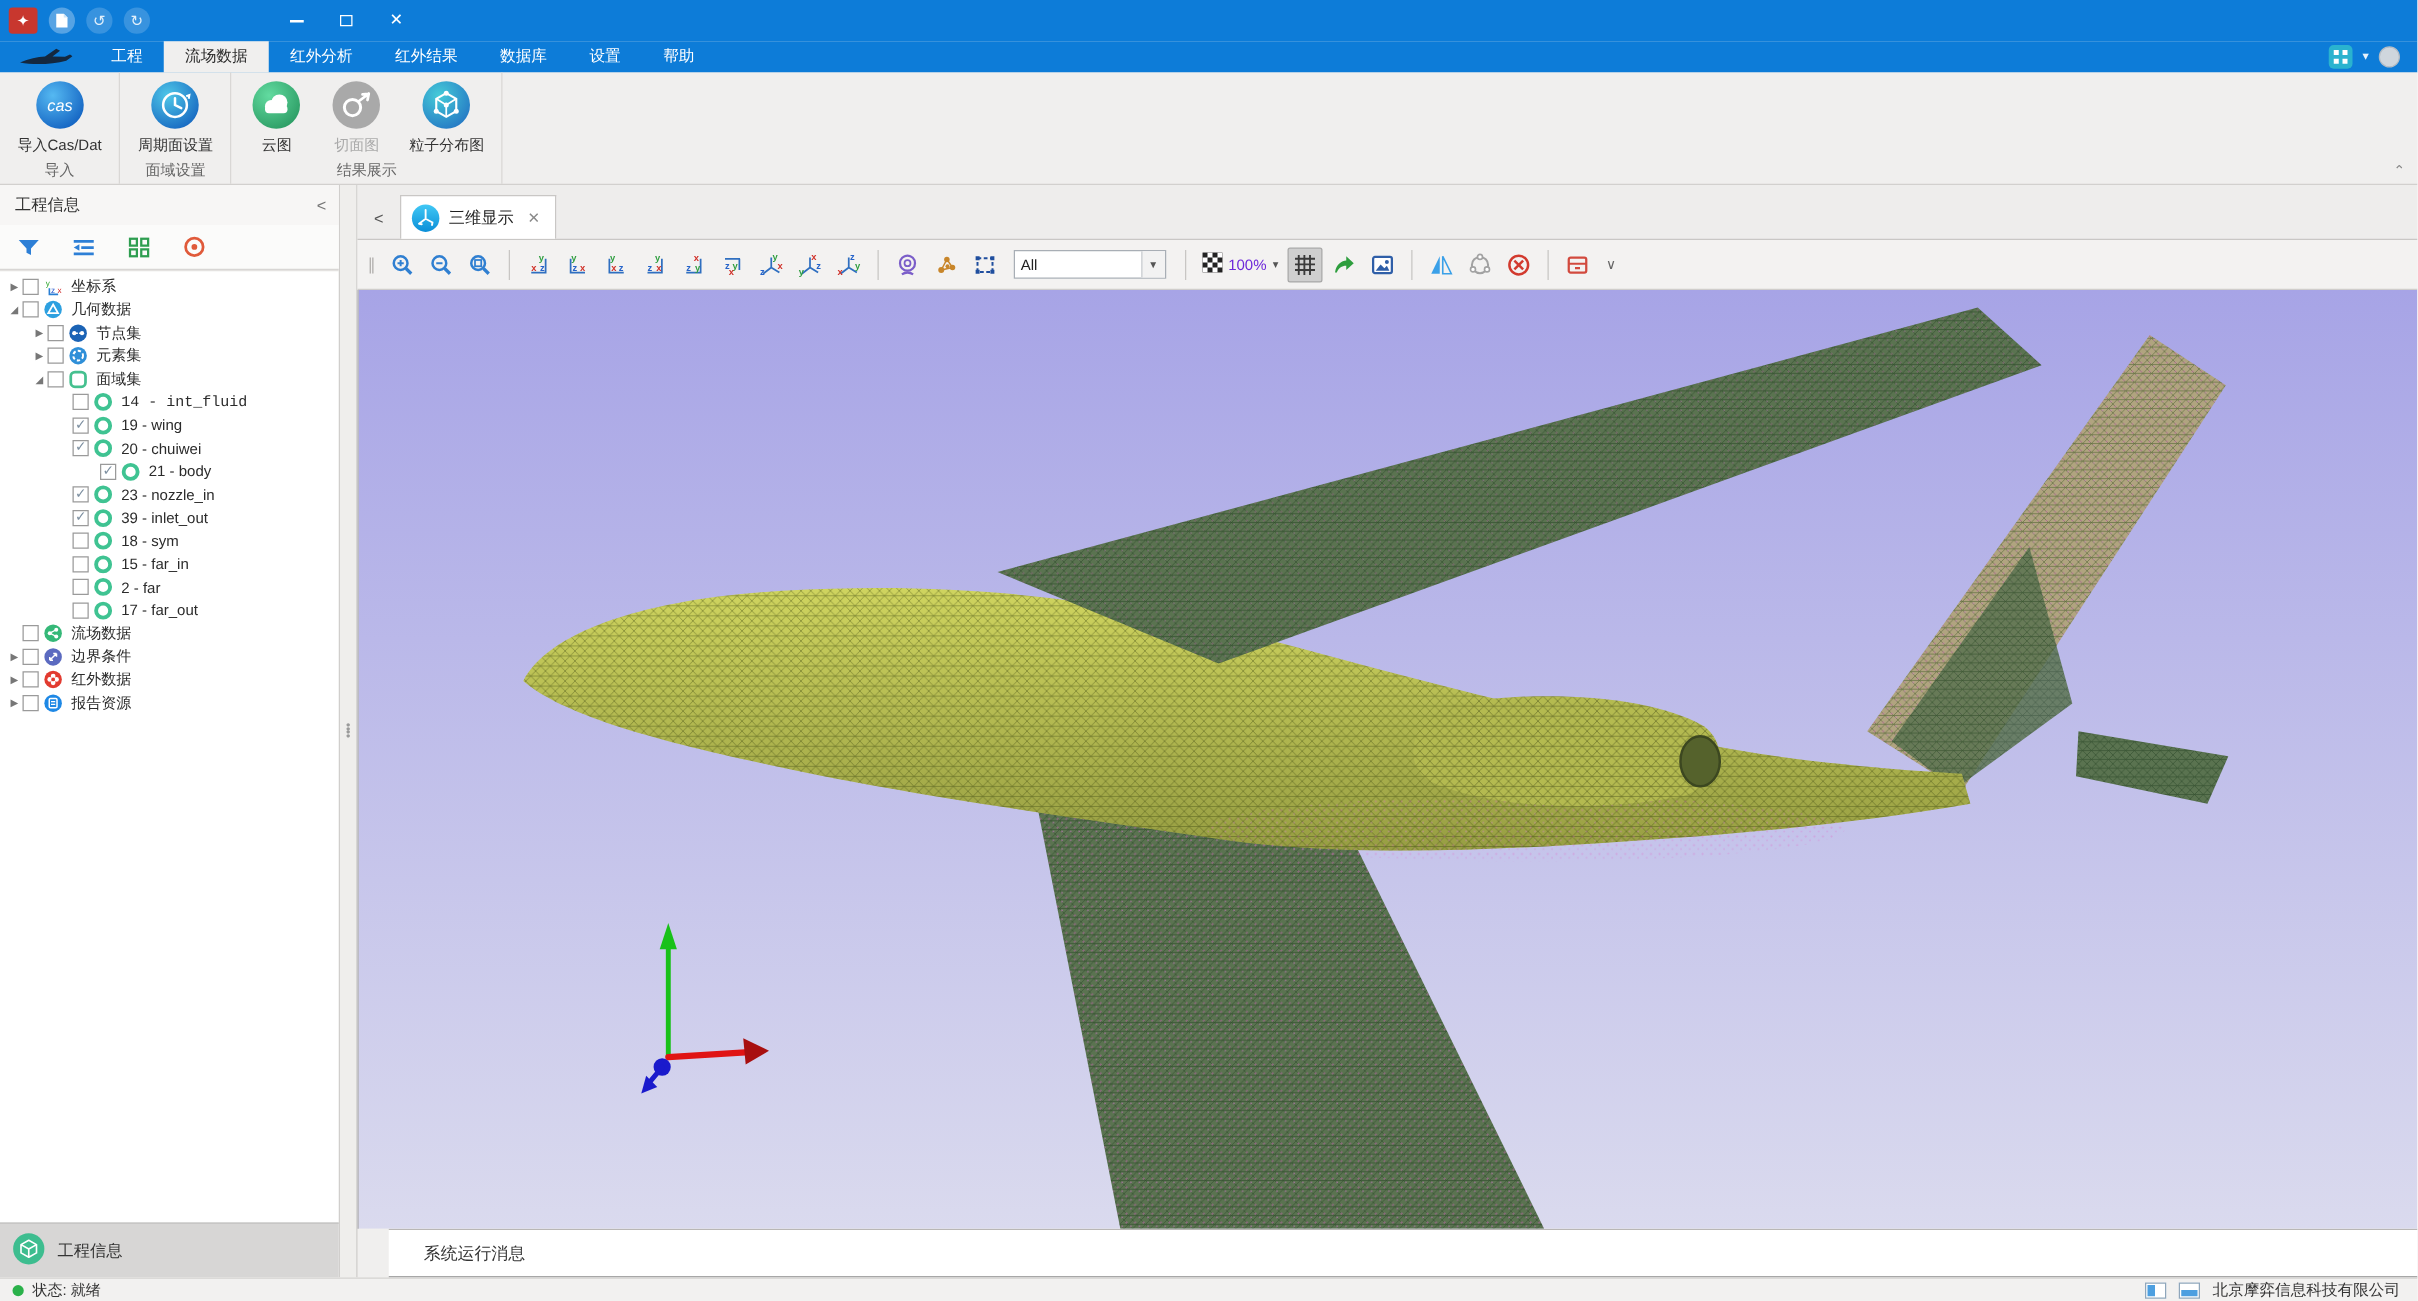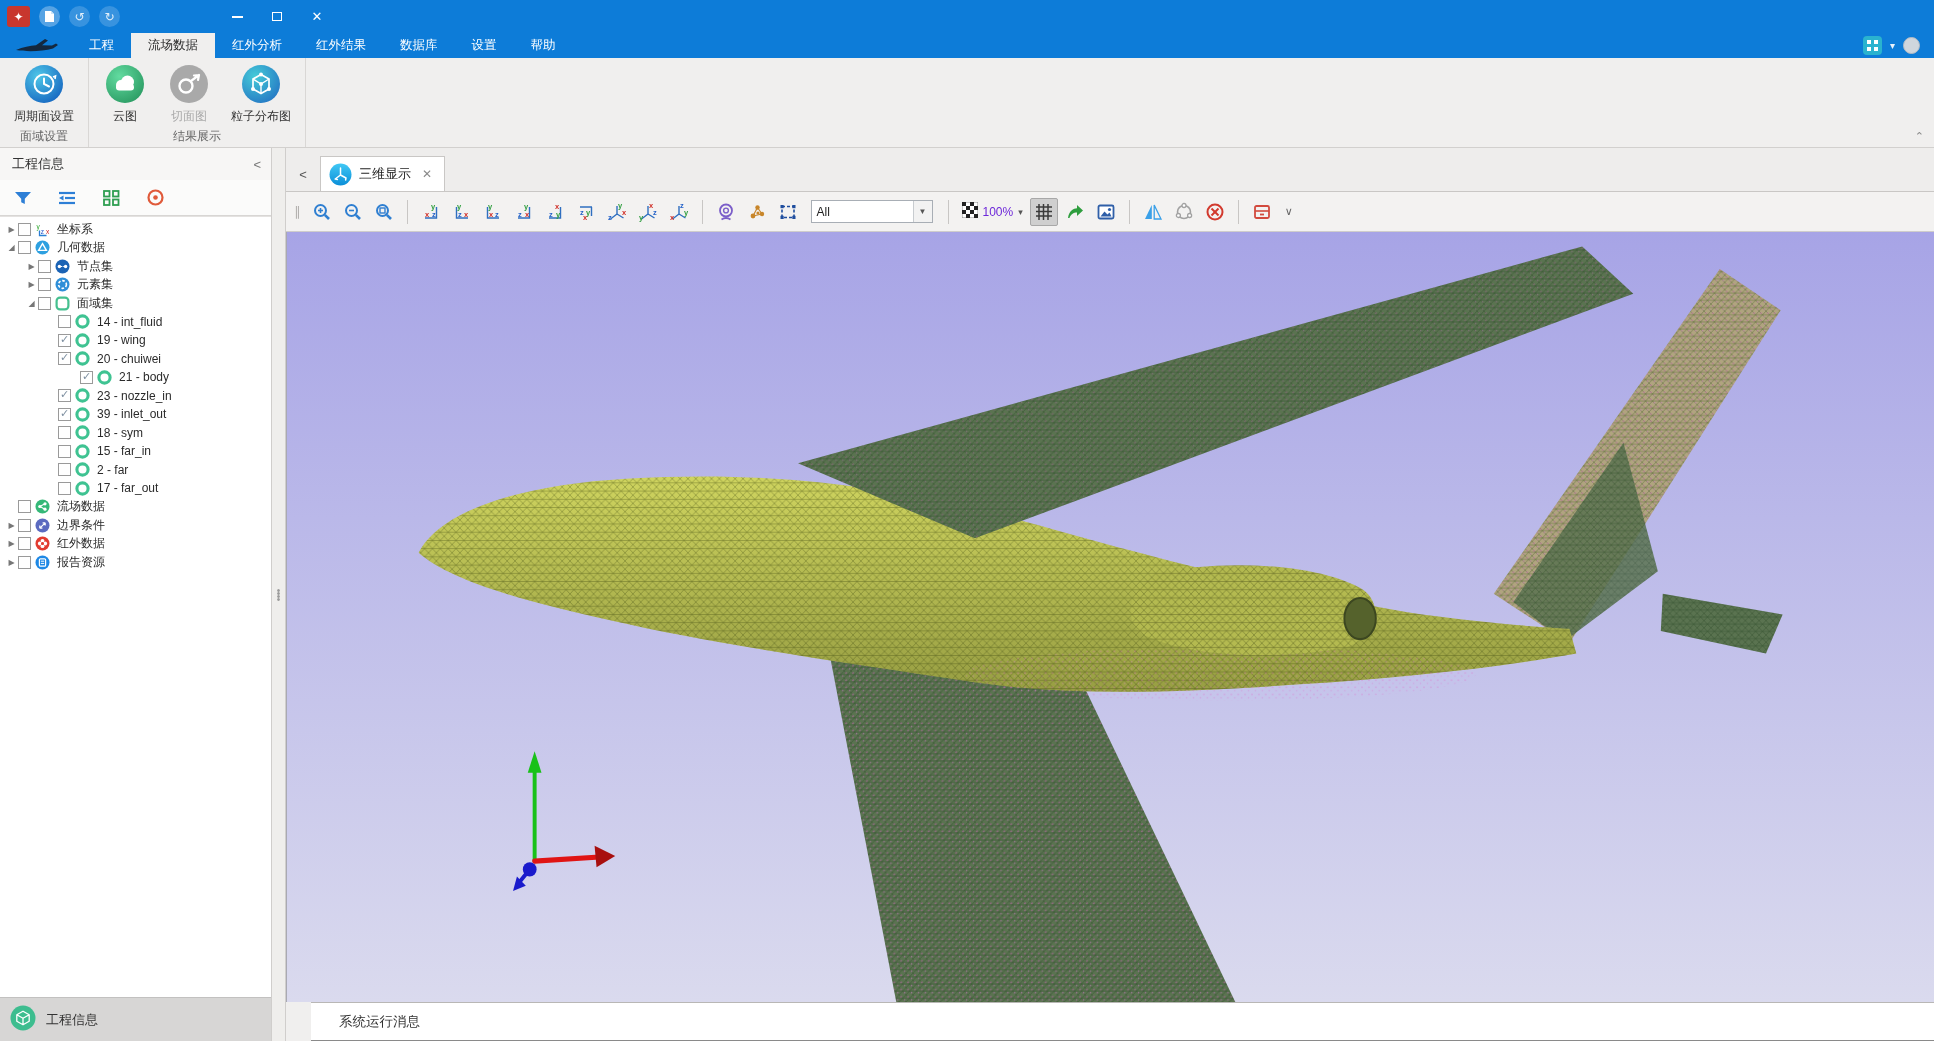--- a/index.html
+++ b/index.html
@@ -151,20 +151,38 @@
       </div>
     <div class="menu-right">
       <div class="skin-btn"></div>
       <span class="menu-caret">▾</span>
       <div class="user-circle"></div>
     </div>
   </div>
 
   <div class="ribbon">
     <div style="display:flex;" id="ribbon-groups">
+        <div class="ribbon-group">
+          <div class="ribbon-btns">
+            <div class="ribbon-btn">
+              <span class="ic"><svg viewBox="0 0 40 40">
+                  <defs>
+                    <radialGradient id="gA" cx="35%" cy="30%" r="80%">
+                      <stop offset="0" stop-color="#55b9f2"></stop>
+                      <stop offset="1" stop-color="#1160c0"></stop>
+                    </radialGradient>
+                  </defs>
+                  <circle cx="20" cy="20" r="19" fill="url(#gA)"></circle>
+                  <text x="20" y="25" font-size="13" fill="#fff" text-anchor="middle" font-style="italic">cas</text>
+                </svg></span>
+              <span class="lbl">导入Cas/Dat</span>
+            </div>
+          </div>
+          <div class="ribbon-grouplabel">导入</div>
+        </div>
         <div class="ribbon-group">
           <div class="ribbon-btns">
             <div class="ribbon-btn">
               <span class="ic"><svg viewBox="0 0 40 40">
                   <defs>
                     <radialGradient id="gB" cx="35%" cy="30%" r="80%">
                       <stop offset="0" stop-color="#4fc7e8"></stop>
                       <stop offset="1" stop-color="#1565c0"></stop>
                     </radialGradient>
                   </defs>
@@ -310,21 +328,21 @@
             <span class="tlabel">元素集</span>
           </div>
           <div class="trow" style="padding-left: 26px;">
             <span class="arrow">◢</span>
             <span class="cb"></span>
             <span class="ticon"><svg viewBox="0 0 15 15">
                 <rect x="1.6" y="1.6" width="11.8" height="11.8" rx="3.4" fill="#fff" stroke="#45c08f" stroke-width="2.2"></rect>
               </svg></span>
             <span class="tlabel">面域集</span>
           </div>
-          <div class="trow" style="padding-left: 46px;">
+          <div class="trow" style="padding-left: 46px; font-family: Liberation Mono, monospace;">
             <span class="arrow"></span>
             <span class="cb"></span>
             <span class="ticon"><svg viewBox="0 0 15 15">
                 <circle cx="7.5" cy="7.5" r="5.6" fill="none" stroke="#3fc392" stroke-width="3.1"></circle>
               </svg></span>
             <span class="tlabel">14 - int_fluid</span>
           </div>
           <div class="trow" style="padding-left: 46px;">
             <span class="arrow"></span>
             <span class="cb checked"></span>
@@ -756,13 +774,22 @@
           </g>
         </svg>
       </div>
 
       <div class="msgpanel">
         <span class="lbl">系统运行消息</span>
       </div>
     </div>
   </div>
 
+  <div class="statusbar">
+    <span class="st-dot"></span>
+    <span class="st-label">状态: 就绪</span>
+    <div class="st-right">
+      <span class="panel-ic left"></span>
+      <span class="panel-ic bottom"></span>
+      <span class="company">北京摩弈信息科技有限公司</span>
+    </div>
+  </div>
 </div>
 
 </body></html>

